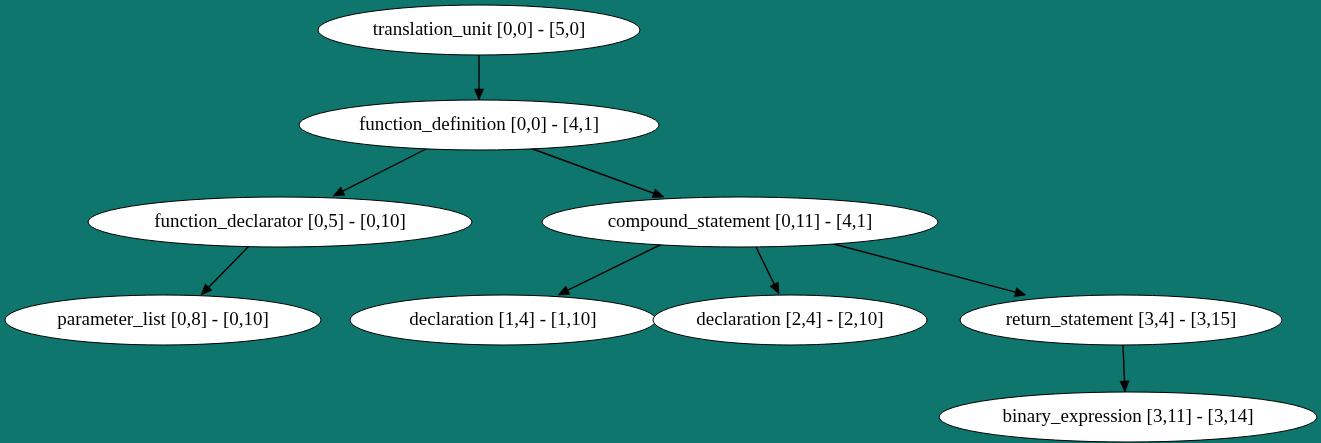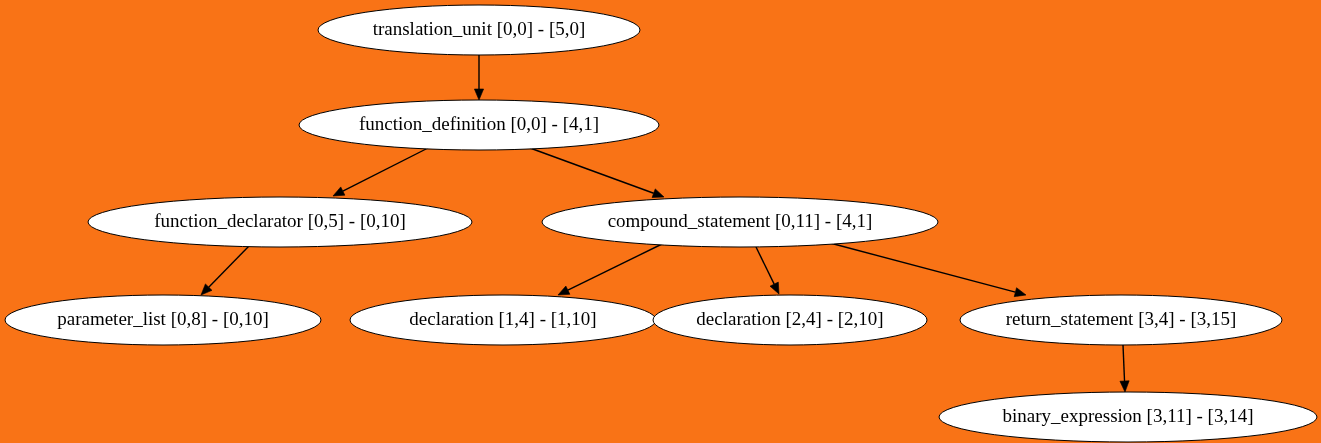--- a/index.html
+++ b/index.html
@@ -7,21 +7,21 @@
     padding: 0;
     background: #ffffff;
   }
   body {
     font-family: "Liberation Serif", "DejaVu Serif", serif;
   }
   #graph-root {
     position: relative;
     width: 1321px;
     height: 443px;
-    background: #f97316;
+    background: #0f766e;
     overflow: hidden;
   }
   #graph-svg {
     position: absolute;
     top: 0;
     left: 0;
     width: 1321px;
     height: 443px;
     display: block;
   }

